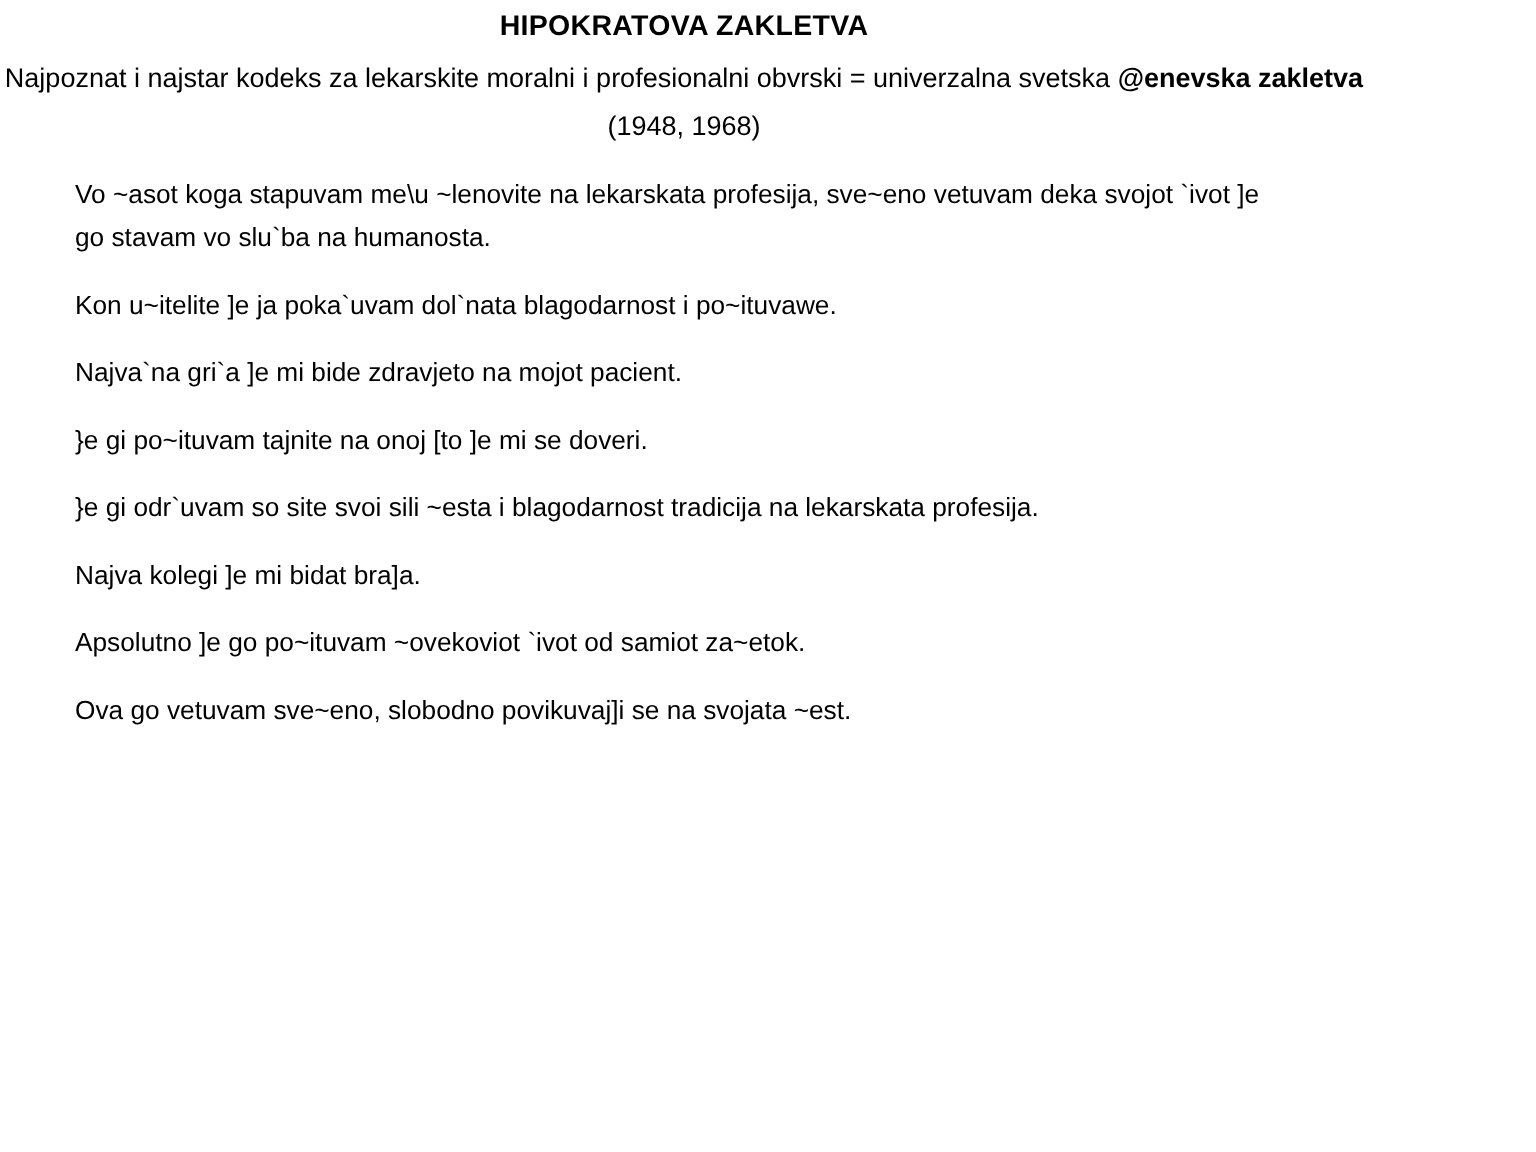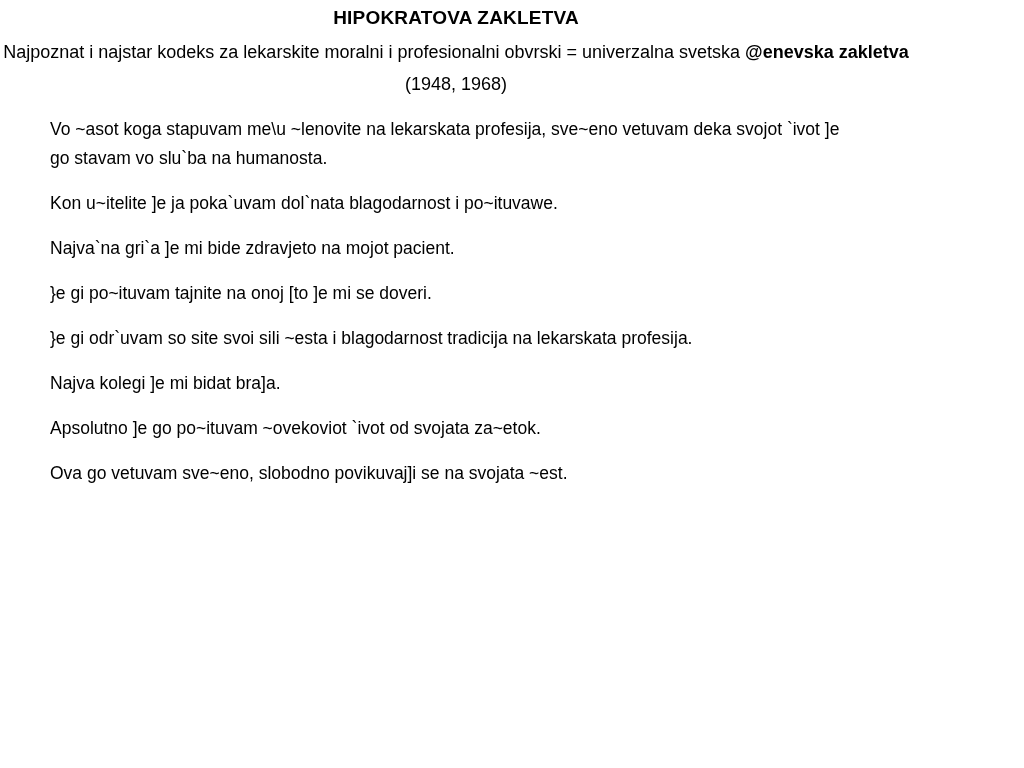--- a/index.html
+++ b/index.html
@@ -56,17 +56,17 @@
 
   <p class="subtitle"><span>Najpoznat i najstar kodeks za lekarskite moralni i profesionalni obvrski =  univerzalna svetska </span><strong>@enevska zakletva</strong><span> (1948, 1968)</span></p>
 
   <div class="oath-body">
     <p>Vo ~asot koga stapuvam me\u ~lenovite na lekarskata profesija, sve~eno vetuvam deka svojot `ivot ]e go stavam vo slu`ba na humanosta.</p>
     <p>Kon u~itelite ]e ja poka`uvam dol`nata blagodarnost i po~ituvawe.</p>
     <p>Najva`na gri`a ]e mi bide zdravjeto na mojot pacient.</p>
     <p>}e gi po~ituvam tajnite na onoj [to ]e mi se doveri.</p>
     <p>}e gi odr`uvam so site svoi sili ~esta i blagodarnost tradicija na lekarskata profesija.</p>
     <p>Najva kolegi ]e mi bidat bra]a.</p>
-    <p>Apsolutno ]e go po~ituvam ~ovekoviot `ivot od svojata za~etok.</p>
+    <p>Apsolutno ]e go po~ituvam ~ovekoviot `ivot od samiot za~etok.</p>
     <p>Ova go vetuvam sve~eno, slobodno povikuvaj]i se na svojata ~est.</p>
   </div>
 
 </div>
 
 </body></html>

